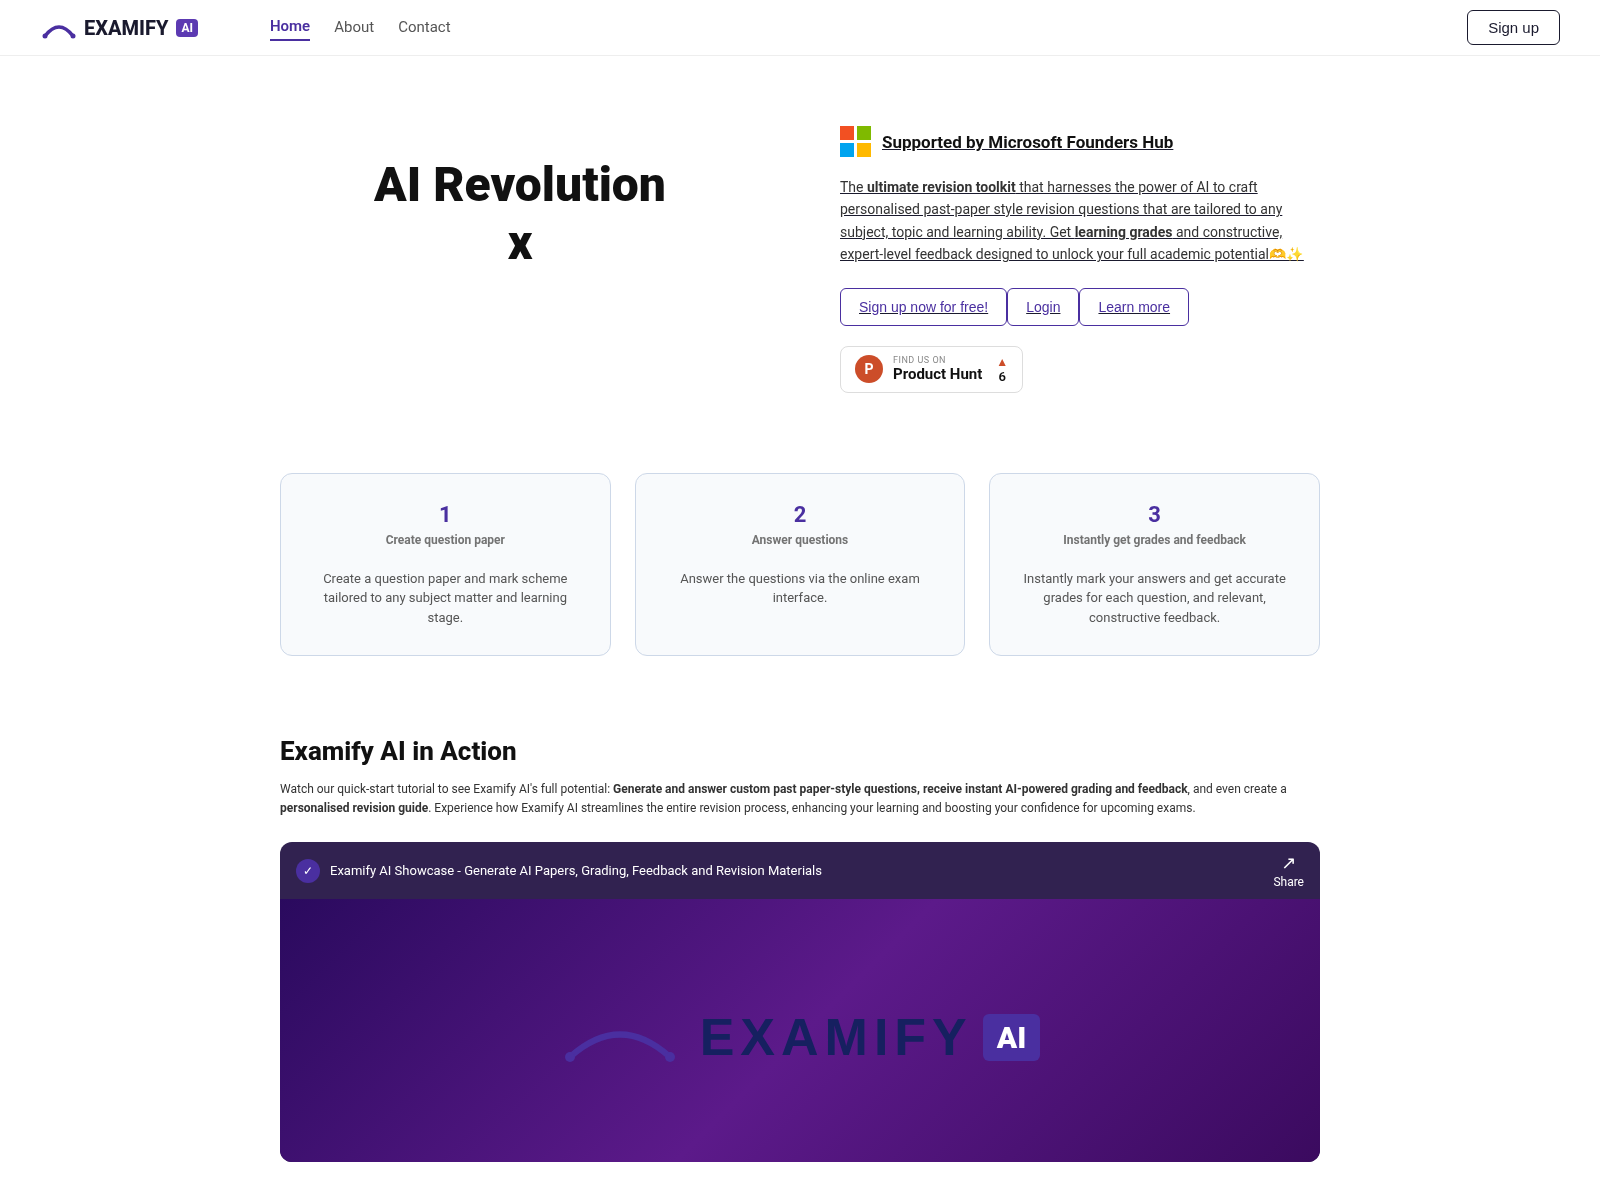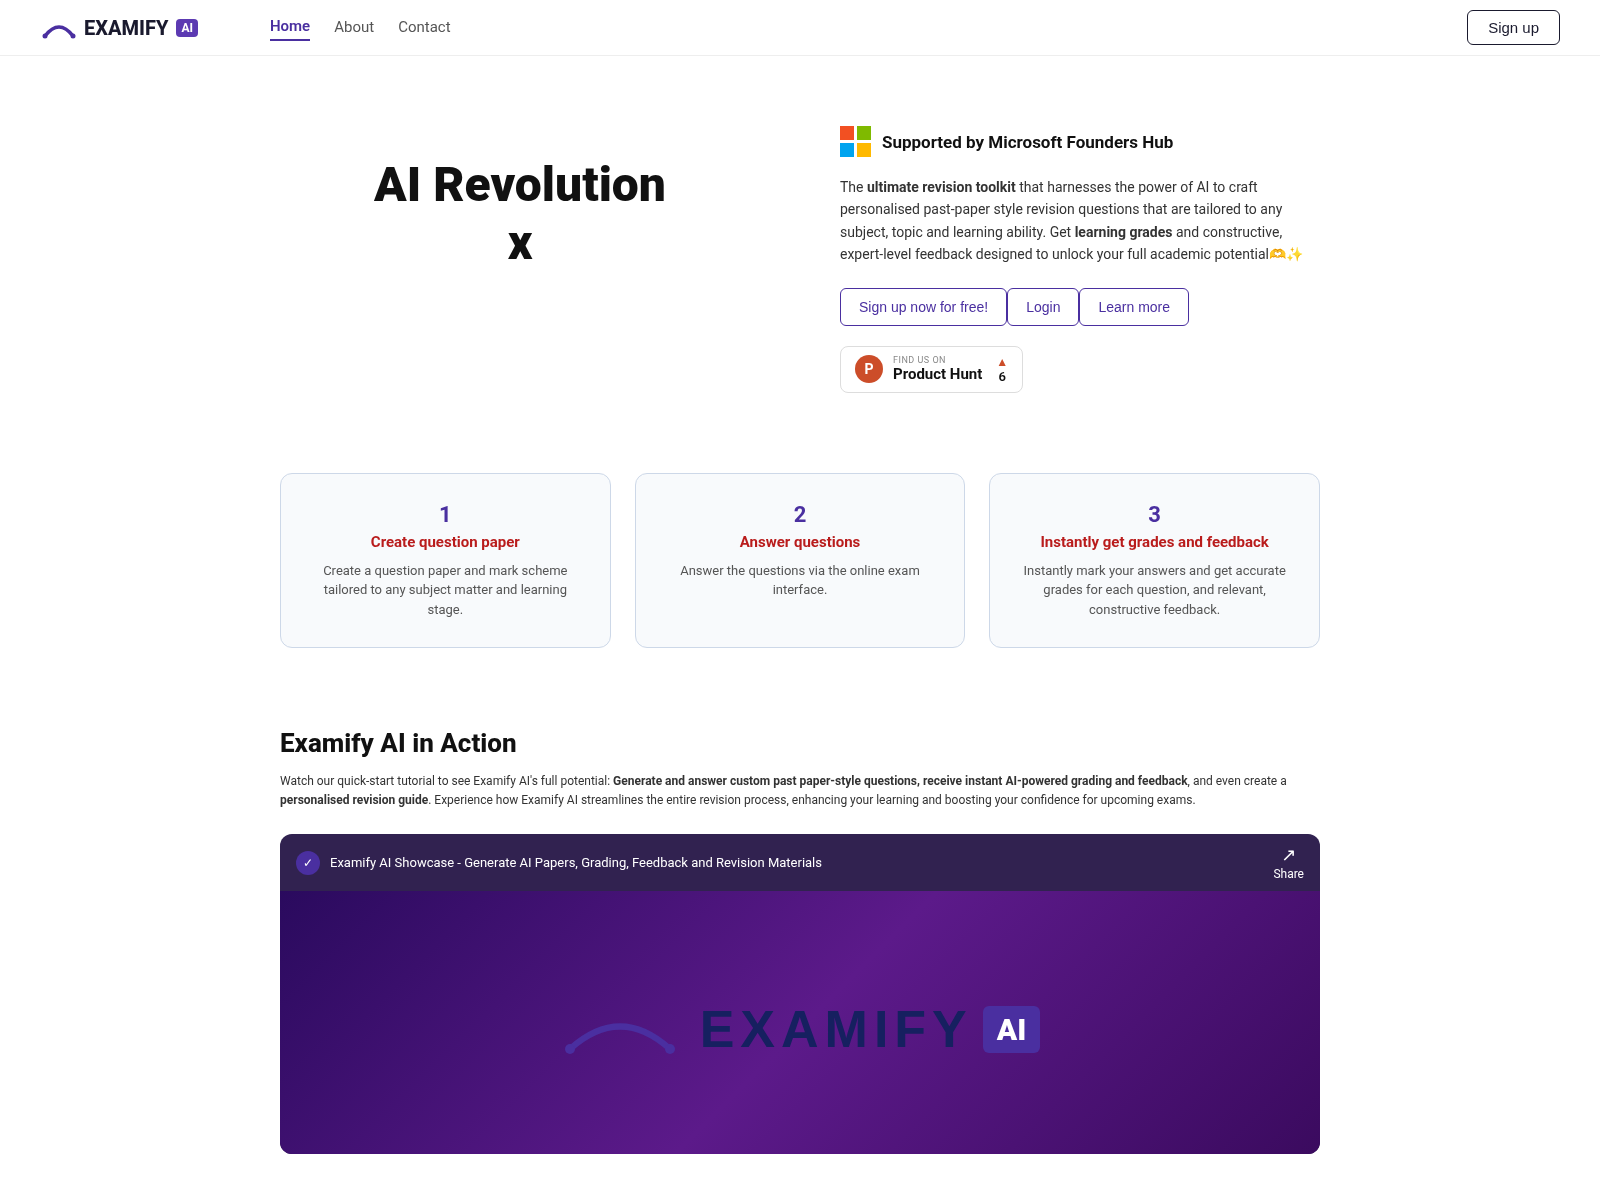--- a/index.html
+++ b/index.html
@@ -39,21 +39,21 @@
       padding: 60px 80px 40px; gap: 80px; max-width: 1200px; margin: 0 auto;
     }
     .hero-left {
       flex: 1; display: flex; align-items: flex-start; justify-content: center;
       padding-top: 40px;
     }
     .hero-title {
       font-size: 48px; font-weight: 900; line-height: 1.2; text-align: center;
       color: #111;
     }
-    .hero-right { flex: 1; padding-top: 10px; }
+    .hero-right { flex: 1; padding-top: 10px; text-decoration: underline; }
 
     
     .ms-badge {
       display: flex; align-items: center; gap: 10px; margin-bottom: 18px;
     }
     .ms-logo {
       width: 32px; height: 32px; display: grid; grid-template-columns: 1fr 1fr; gap: 2px;
     }
     .ms-logo div { width: 14px; height: 14px; }
     .ms-logo .r { background: #f25022; }
@@ -102,21 +102,21 @@
       padding: 40px 80px 60px; max-width: 1200px; margin: 0 auto;
     }
     .steps-grid {
       display: grid; grid-template-columns: 1fr 1fr 1fr; gap: 24px;
     }
     .step-card {
       border: 1px solid #cdd8e8; border-radius: 12px; padding: 28px 24px;
       text-align: center; background: #f8fafc;
     }
     .step-num { font-size: 22px; font-weight: 700; color: #4a2fa0; margin-bottom: 6px; }
-    .step-title { font-size: 15px; font-weight: 700; color: #b91c1c; margin-bottom: 10px; }
+    .step-title { font-size: 12px; font-weight: 700; color: #737373; margin-bottom: 22px; }
     .step-desc { font-size: 13px; color: #555; line-height: 1.5; }
 
     
     .action-section {
       max-width: 1200px; margin: 0 auto; padding: 20px 80px 40px;
     }
     .action-title { font-size: 26px; font-weight: 800; color: #111; margin-bottom: 14px; }
     .action-desc { font-size: 12px; color: #333; line-height: 1.6; margin-bottom: 24px; }
     .action-desc strong { font-weight: 700; }
 

